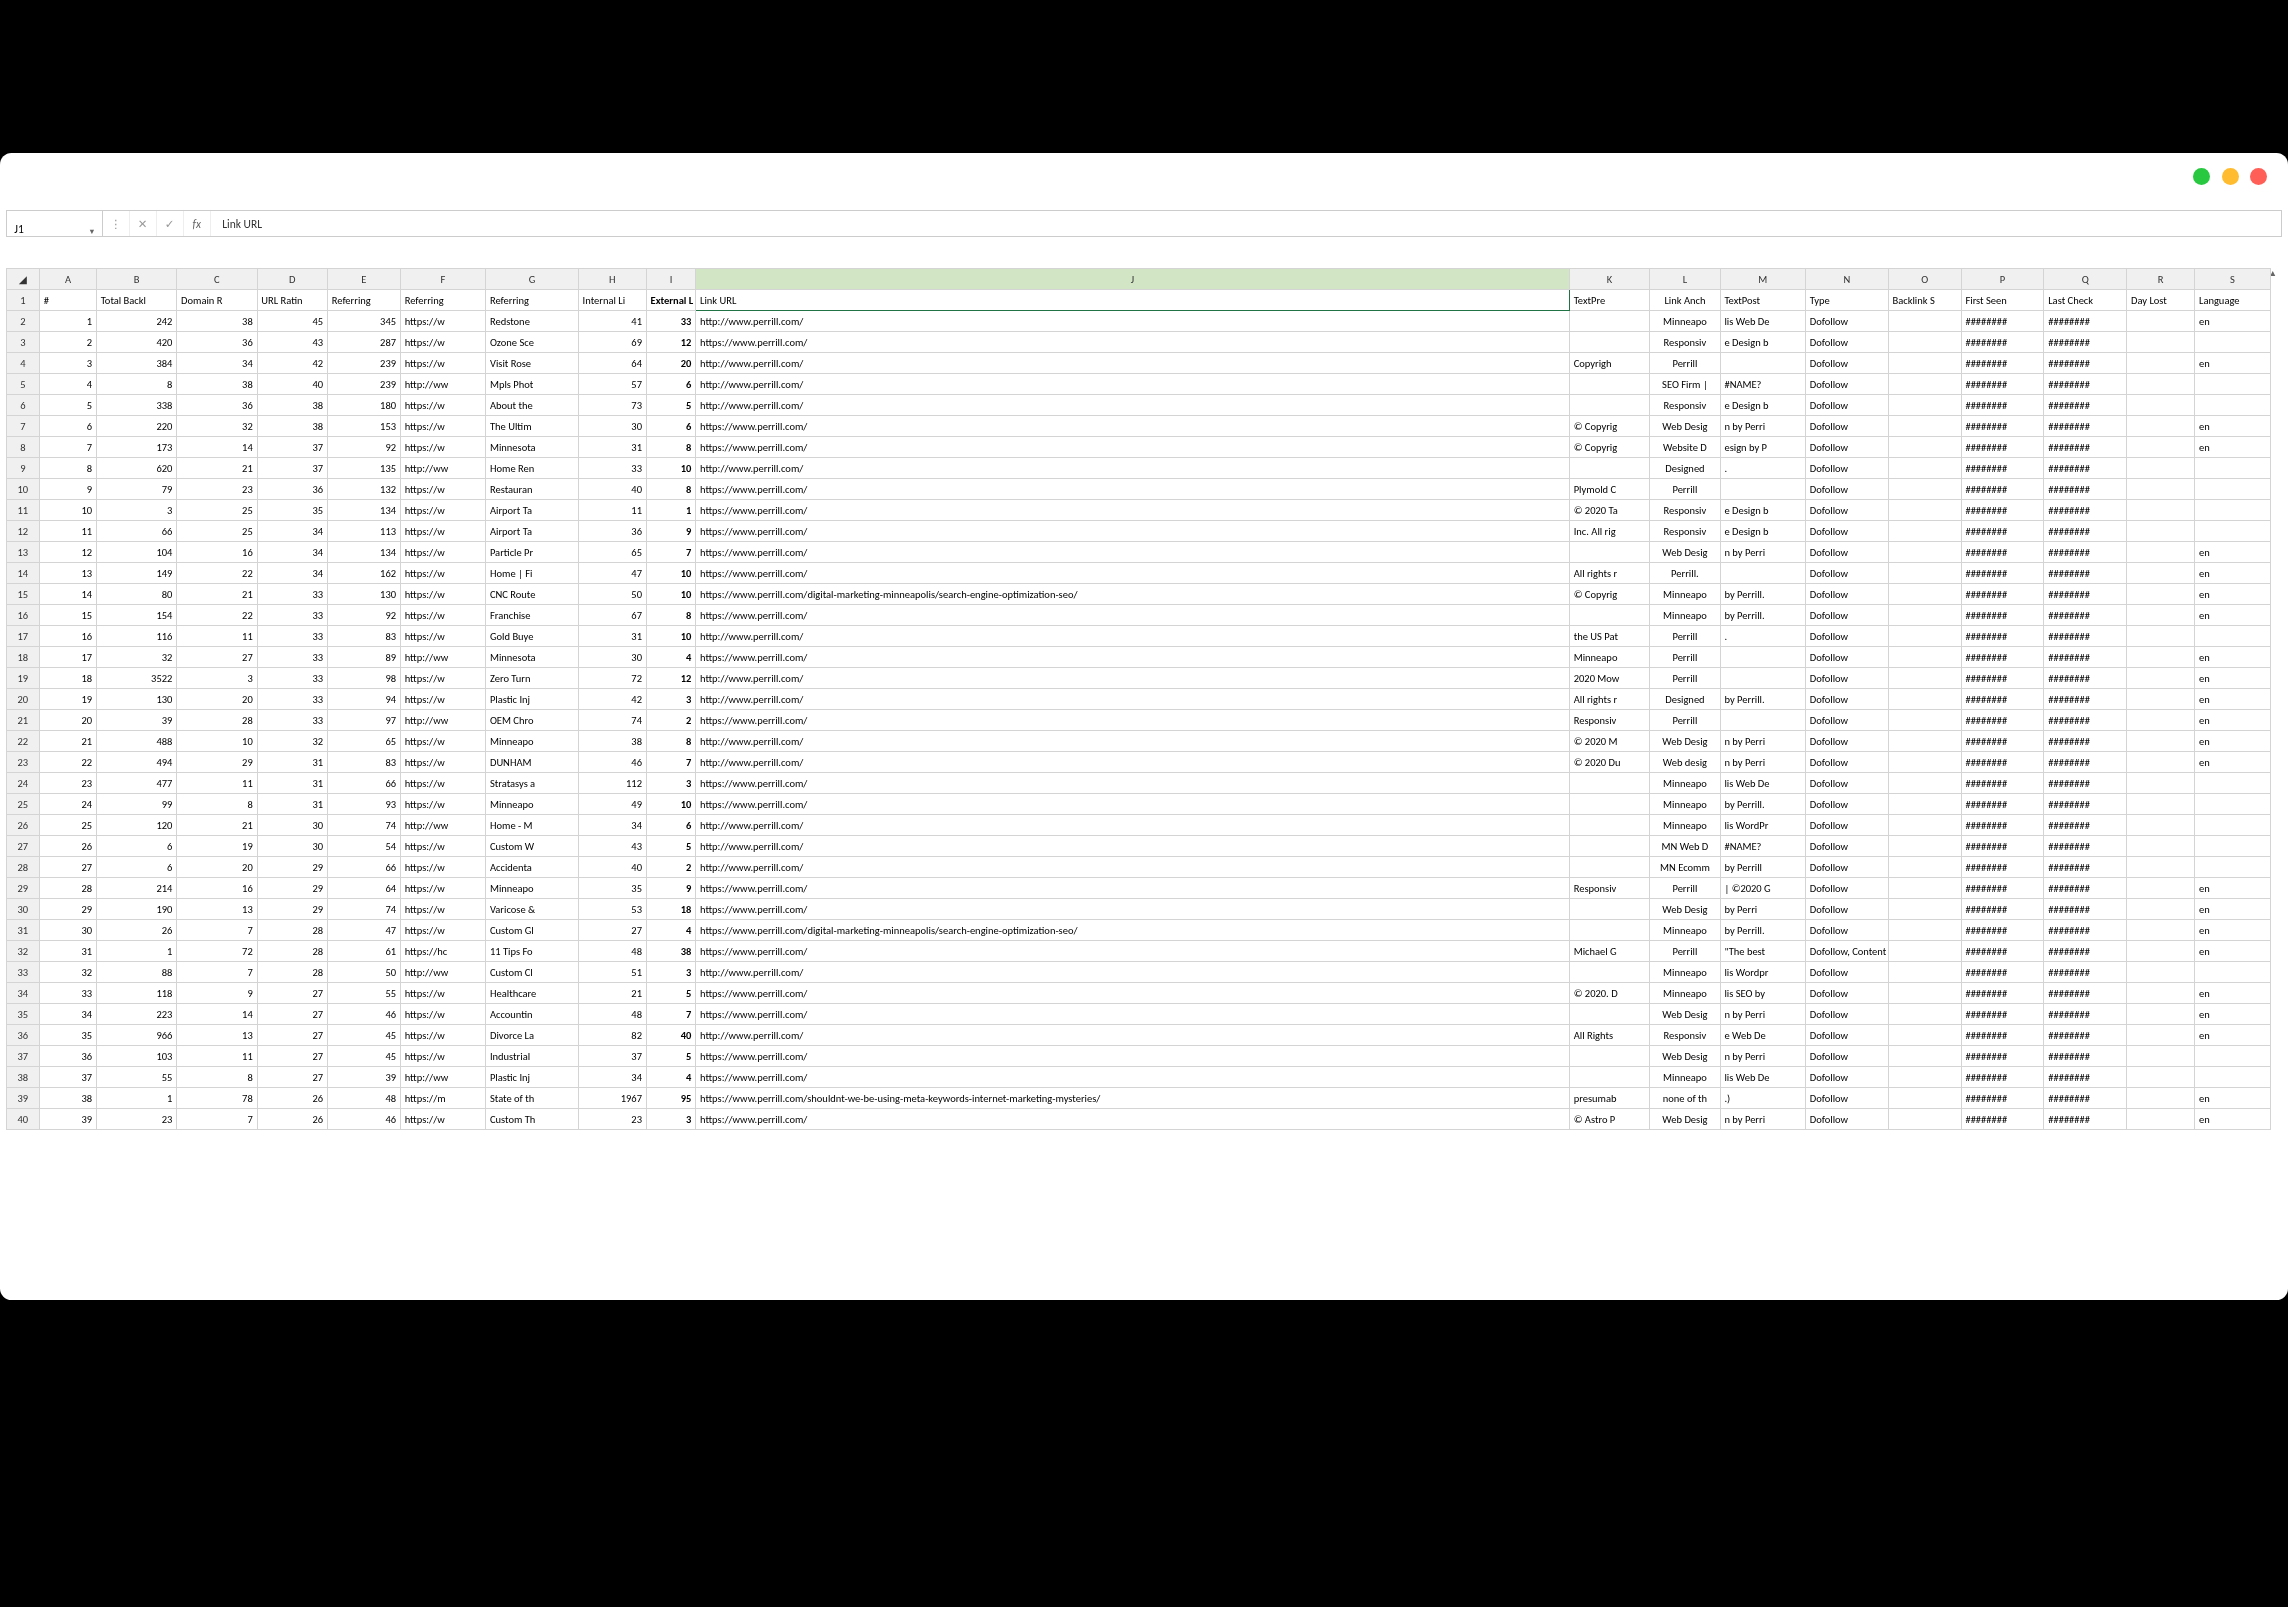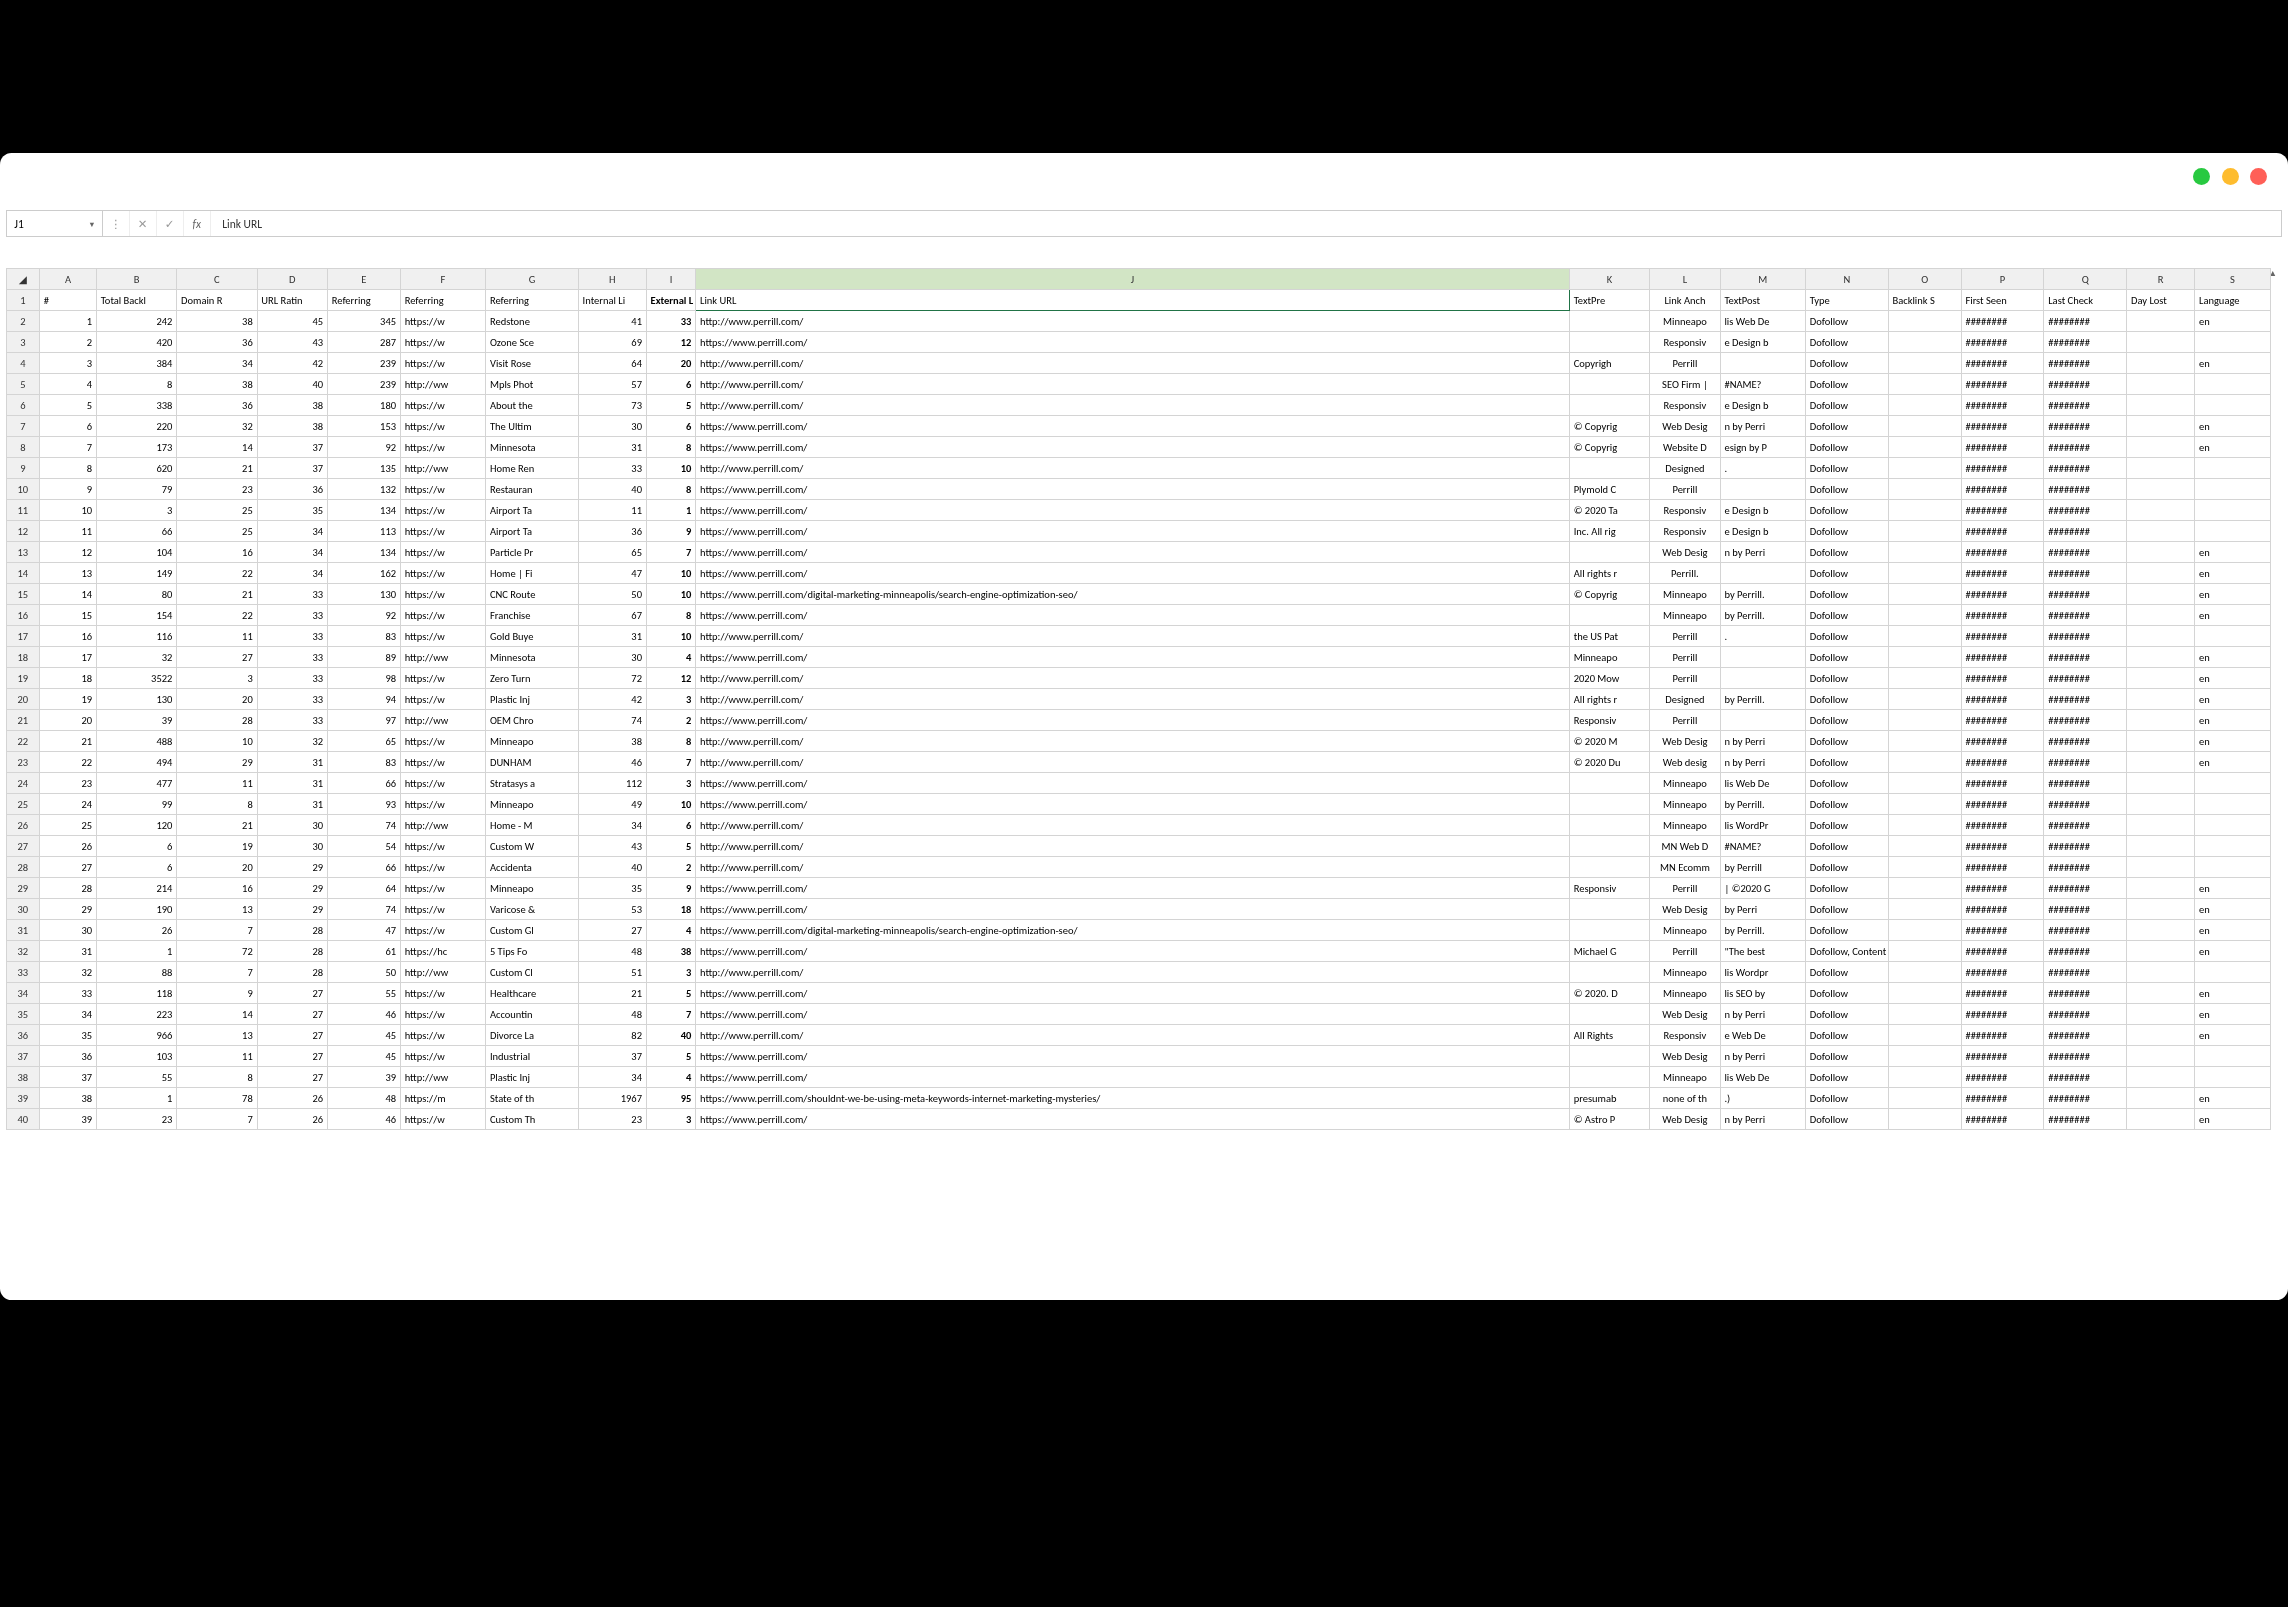--- a/index.html
+++ b/index.html
@@ -40,21 +40,21 @@
   display: flex;
   align-items: center;
   border: 1px solid #ccc;
   background: #fff;
 }
 .name-box {
   width: 96px;
   height: 100%;
   border-right: 1px solid #ccc;
   display: flex;
-  align-items: center;
+  align-items: flex-end;
   padding: 0 7.6px;
   font-size: 11.5px;
 }
 .name-arrow { margin-left: auto; color: #666; font-size: 8.6px; }
 .fb-btns { display: flex; align-items: center; height: 100%; }
 .fb-btn {
   width: 27px;
   height: 100%;
   display: flex;
   align-items: center;
@@ -868,21 +868,21 @@
             <td class="cell-txt col-S">en</td>
           </tr>
           <tr>
             <td class="row-hdr">32</td>
             <td class="cell-num col-A">31</td>
             <td class="cell-num col-B">1</td>
             <td class="cell-num col-C">72</td>
             <td class="cell-num col-D">28</td>
             <td class="cell-num col-E">61</td>
             <td class="cell-txt col-F">https://hc</td>
-            <td class="cell-txt col-G">5 Tips Fo</td>
+            <td class="cell-txt col-G">11 Tips Fo</td>
             <td class="cell-num col-H">48</td>
             <td class="cell-num col-I">38</td>
             <td class="cell-txt col-J">https://www.perrill.com/</td>
             <td class="cell-txt col-K">Michael G</td>
             <td class="cell-txt col-L">Perrill</td>
             <td class="cell-txt col-M">"The best</td>
             <td class="cell-txt col-N">Dofollow, Content</td>
             <td class="cell-txt col-O"></td>
             <td class="cell-txt col-P">########</td>
             <td class="cell-txt col-Q">########</td>

